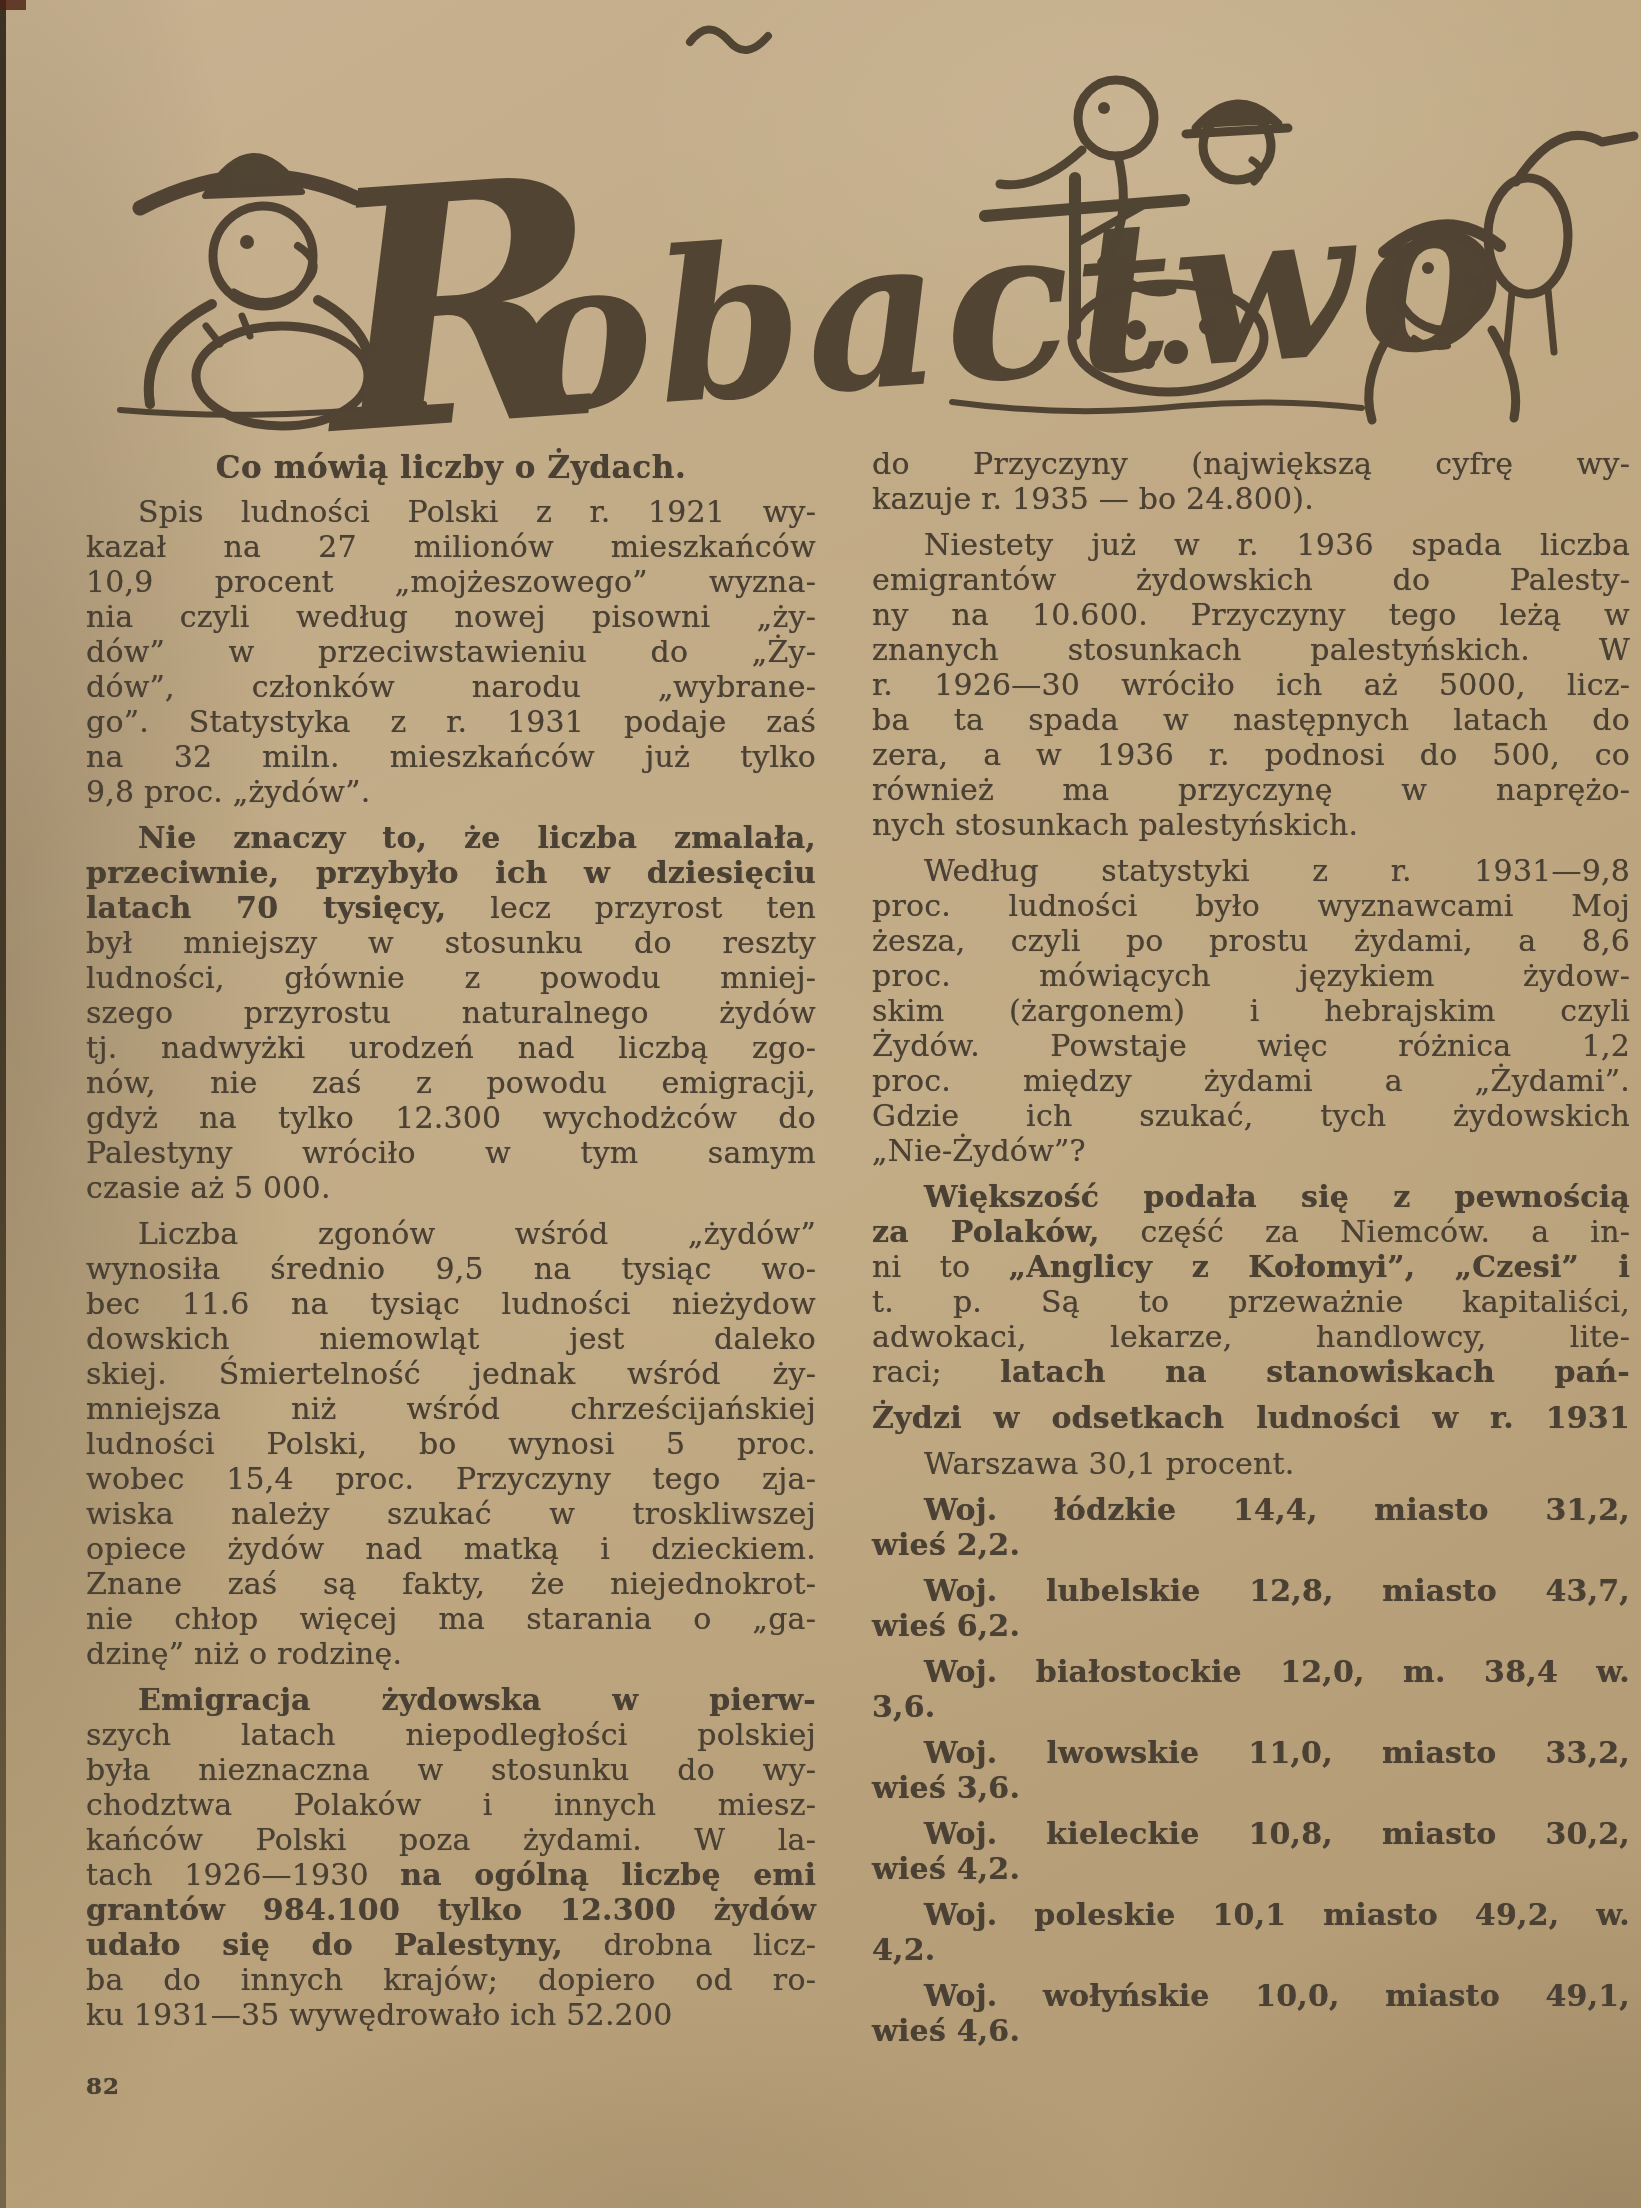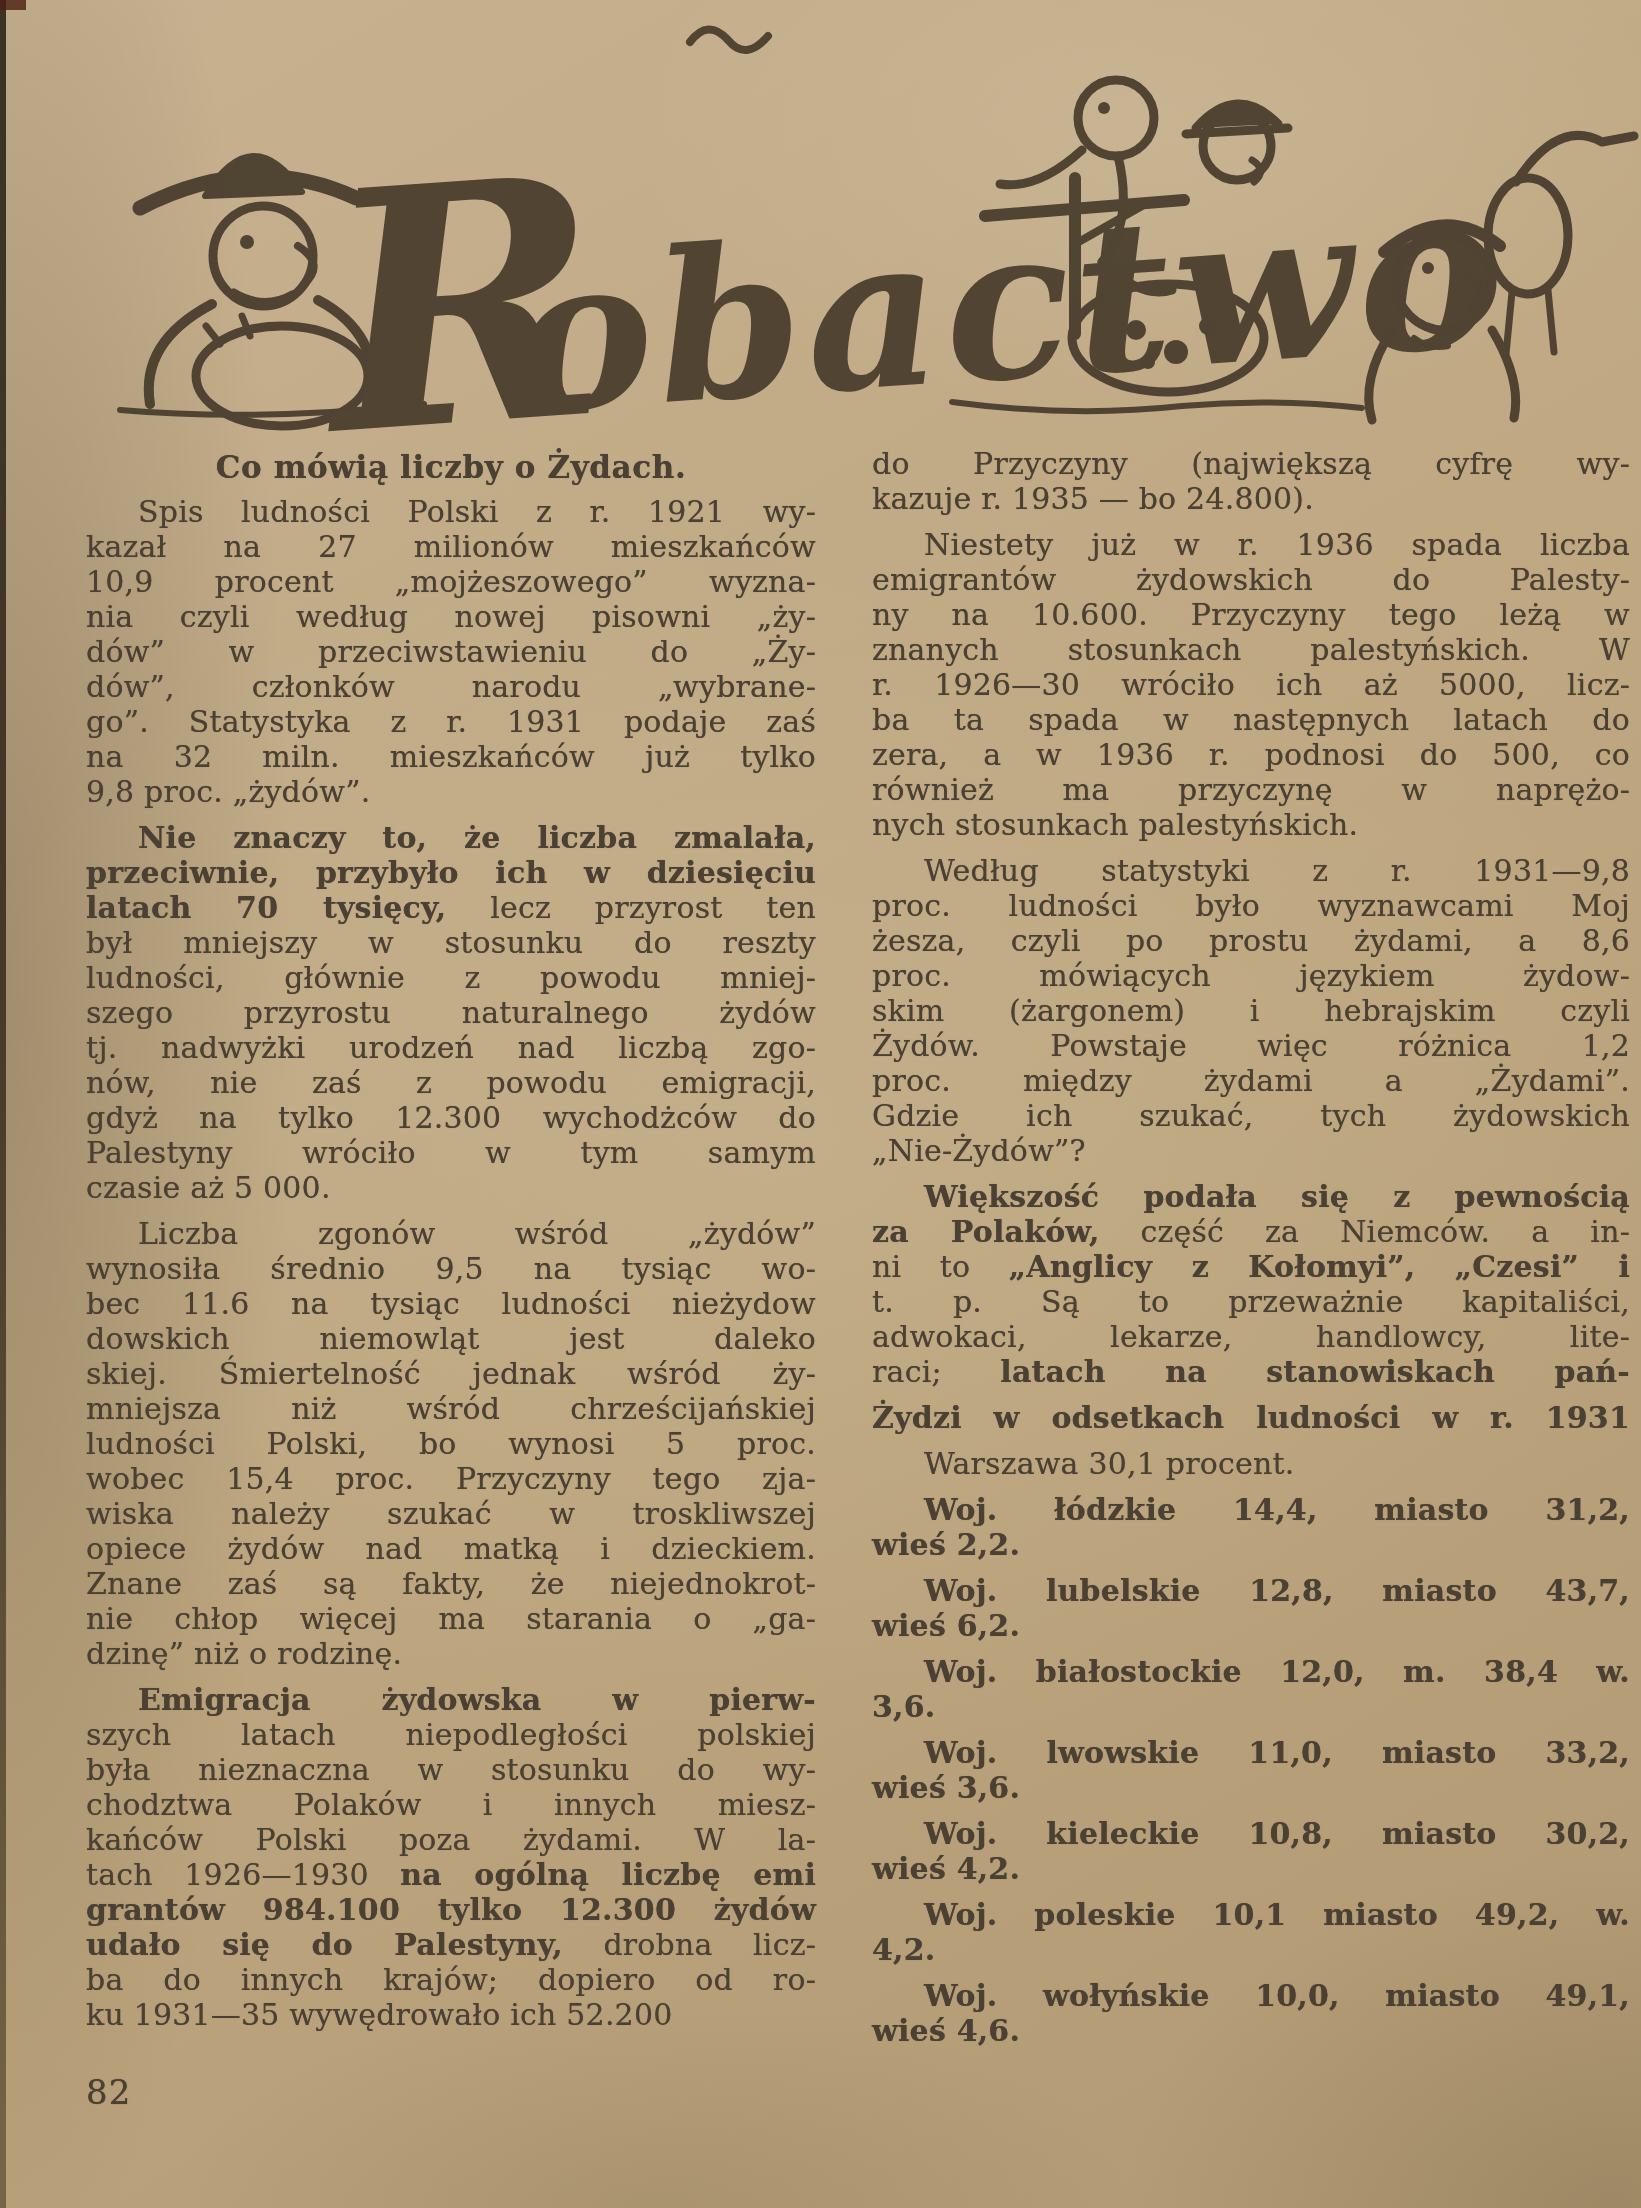--- a/index.html
+++ b/index.html
@@ -70,22 +70,22 @@
     white-space: nowrap;
     text-shadow: 0 0 0.7px rgba(66,56,42,0.65);
   }
   .line.last { text-align-last: left; }
   .line.indent { text-indent: 52px; }
   .b { font-weight: bold; }
 
   #page-number {
     position: absolute;
     left: 86px; top: 2072px;
-    font-size: 34px;
-    font-weight: normal;
+    font-size: 23px;
+    font-weight: bold;
     letter-spacing: 1px;
     text-shadow: 0 0 0.8px rgba(60,50,38,0.8);
   }
 </style>
 </head>
 <body>
 
 <div id="paper"></div>
 <div id="left-edge-shadow"></div>
 <div id="topleft-artifact"></div>

